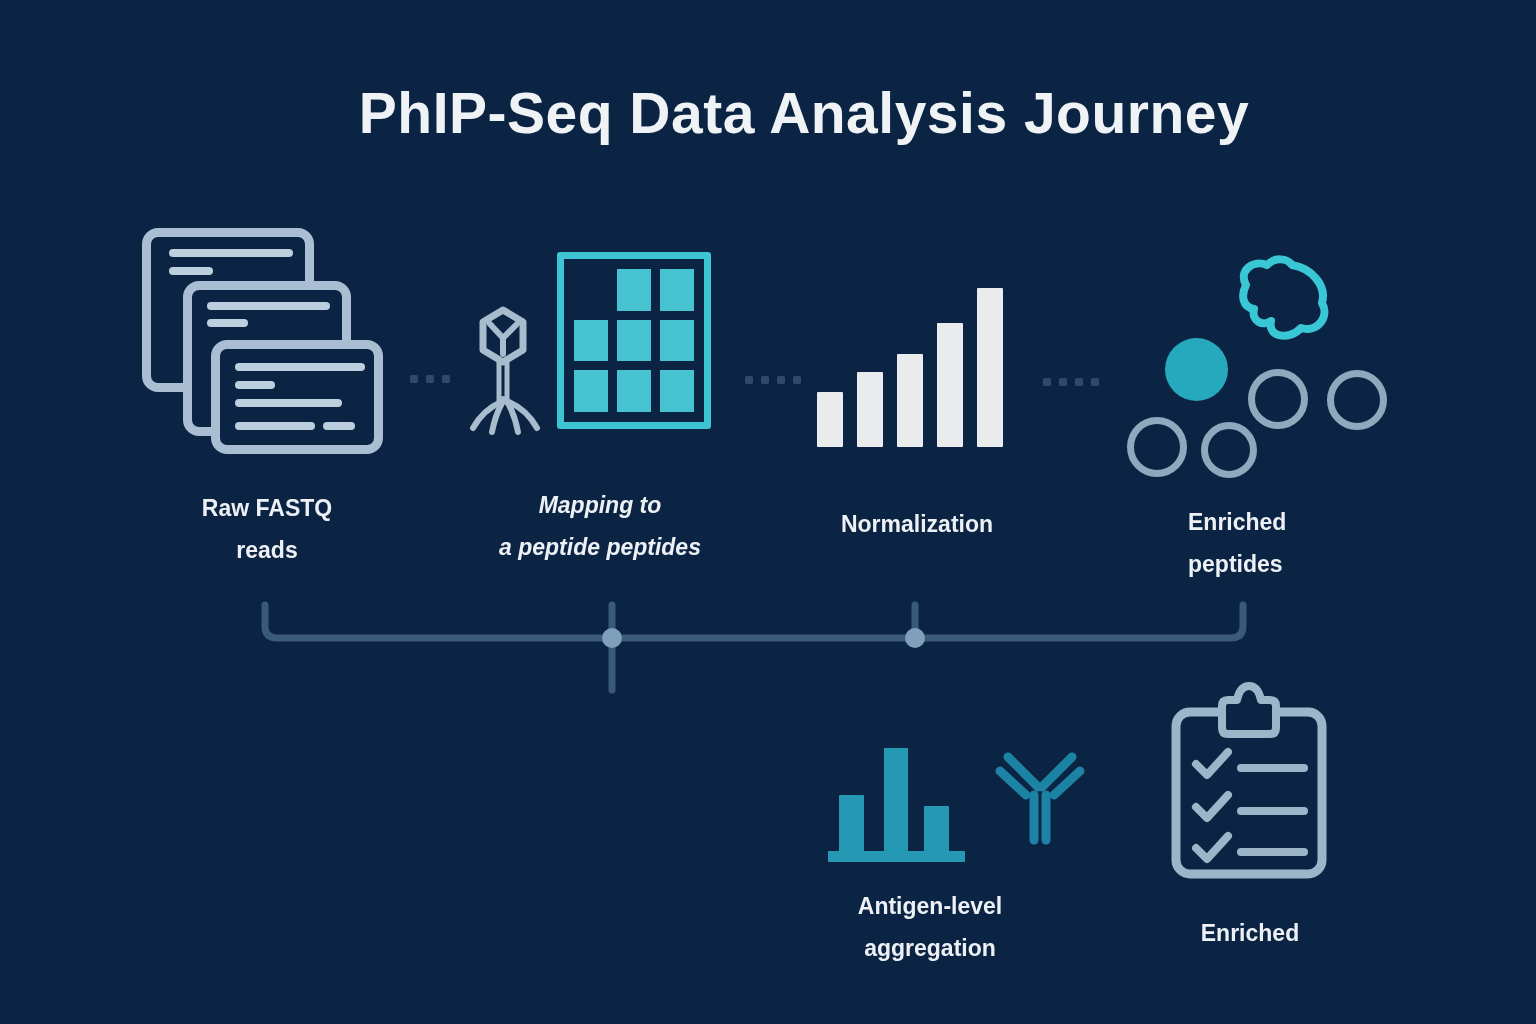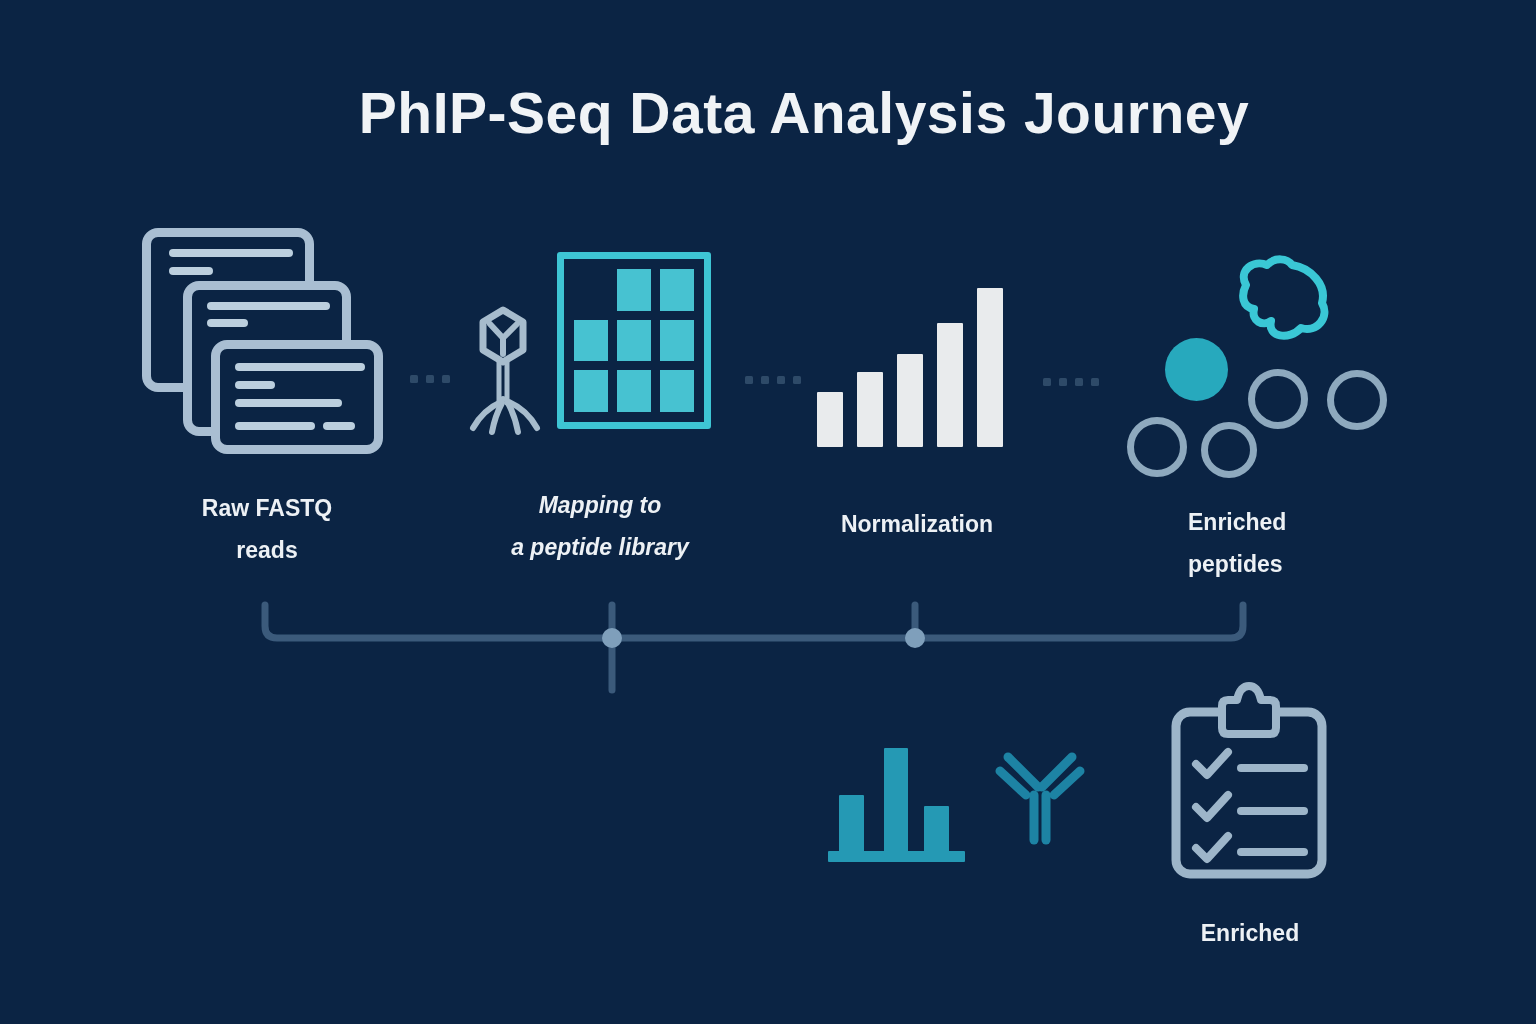--- a/index.html
+++ b/index.html
@@ -161,21 +161,21 @@
   <div class="circle ring" style="left:1327px;top:370px;width:60px;height:60px;"></div>
   <div class="circle ring" style="left:1127px;top:417px;width:60px;height:60px;"></div>
   <div class="circle ring" style="left:1201px;top:422px;width:56px;height:56px;"></div>
 
   <div class="label" style="left:117px;top:487px;width:300px;">
     <span>Raw FASTQ</span>
     <span>reads</span>
   </div>
   <div class="label" style="left:430px;top:484px;width:340px;font-style:italic;">
     <span>Mapping to</span>
-    <span>a peptide library</span>
+    <span>a peptide peptides</span>
   </div>
   <div class="label" style="left:767px;top:503px;width:300px;">
     <span>Normalization</span>
   </div>
   <div class="label left" style="left:1188px;top:501px;width:220px;">
     <span>Enriched</span>
     <span>peptides</span>
   </div>
 
   <svg style="left:250px;top:595px;" width="1010" height="110" viewBox="0 0 1010 110">
@@ -212,17 +212,21 @@
     <g fill="none" stroke="#9db5c9" stroke-width="8" stroke-linecap="round" stroke-linejoin="round">
       <path d="M34,88 L45,99 L66,76"></path>
       <path d="M34,131 L45,142 L66,119"></path>
       <path d="M34,172 L45,183 L66,160"></path>
       <path d="M79,92 L142,92"></path>
       <path d="M79,135 L142,135"></path>
       <path d="M79,176 L142,176"></path>
     </g>
   </svg>
 
+  <div class="label" style="left:780px;top:885px;width:300px;">
+    <span>Antigen-level</span>
+    <span>aggregation</span>
+  </div>
   <div class="label" style="left:1100px;top:912px;width:300px;">
     <span>Enriched</span>
   </div>
 
 </div>
 
 </body></html>

